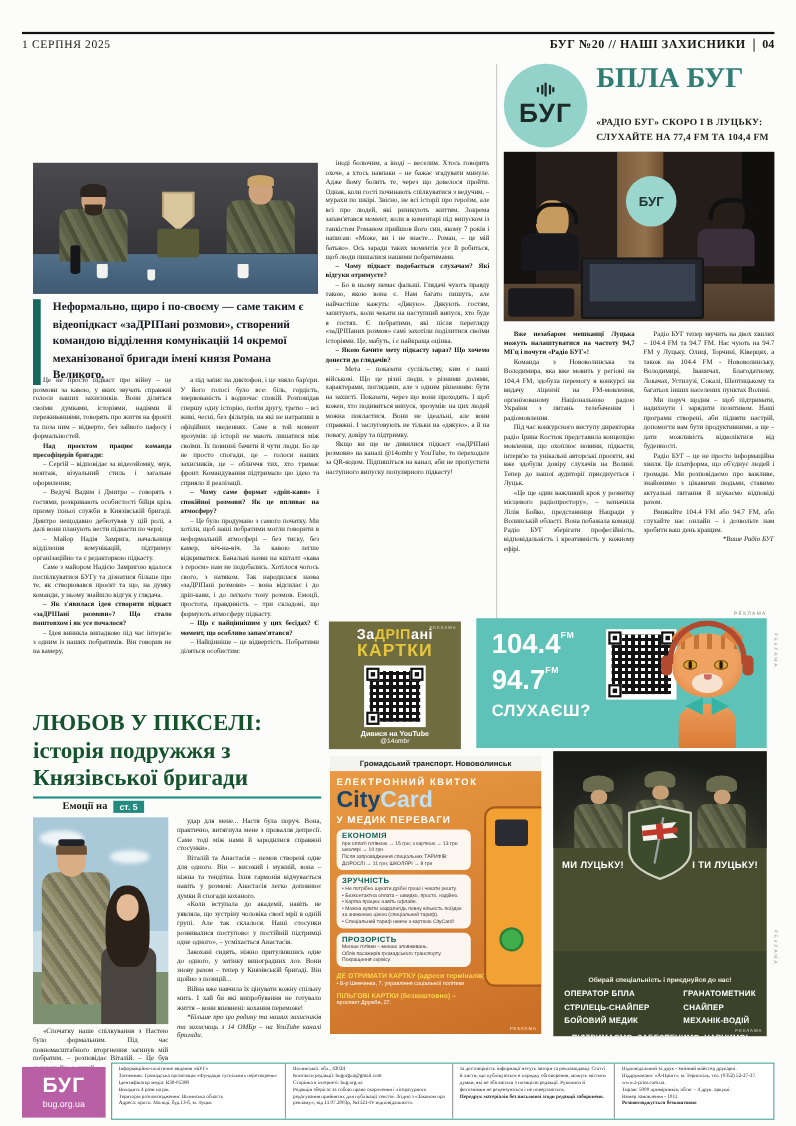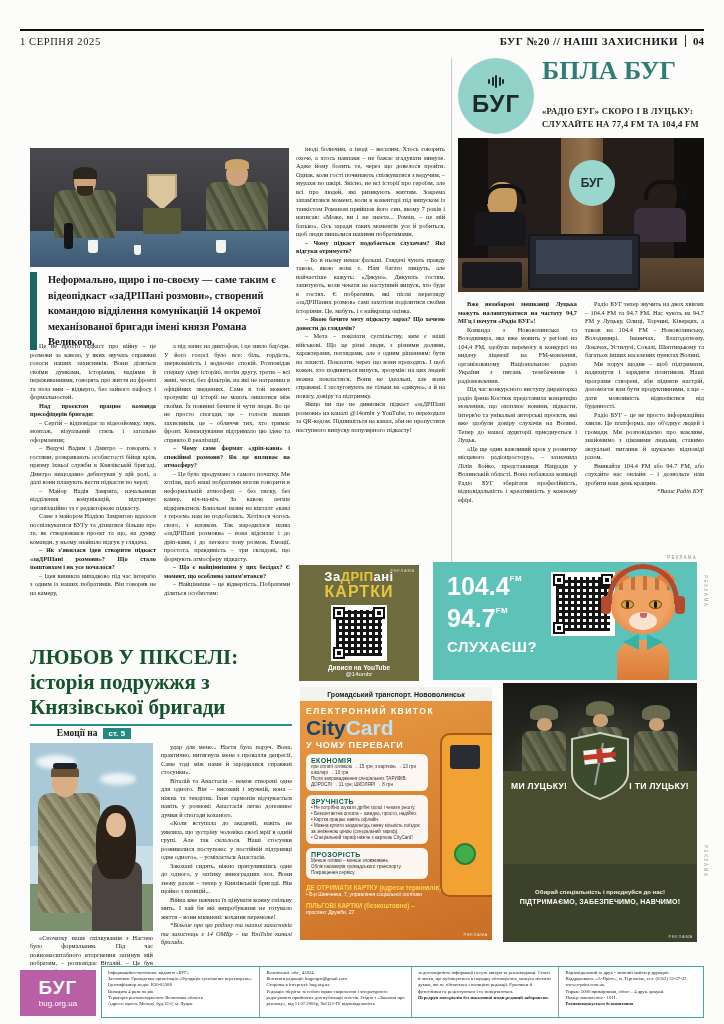--- a/index.html
+++ b/index.html
@@ -420,21 +420,21 @@
 
   <div class="citycard">
     <div class="cc-strip">Громадський транспорт. Нововолинськ</div>
     <div class="cc-body">
       <div class="cc-machine">
         <div class="scr"></div>
           <div class="btn"></div>
       </div>
       <div class="cc-kicker">ЕЛЕКТРОННИЙ КВИТОК</div>
       <div class="cc-brand"><span class="c1">City</span><span class="c2">Card</span></div>
-      <div class="cc-sub">У ЧОМУ ПЕРЕВАГИ</div>
+      <div class="cc-sub">У МЕДИК ПЕРЕВАГИ</div>
       <div class="cc-box">
         <h4>ЕКОНОМІЯ</h4>
         <div>
             <p class="ccp">при оплаті готівкою → 15 грн; з карткою → 13 грн</p>
             <p class="ccp">школярі → 10 грн</p>
             <p class="ccp">Після запровадження спеціальних ТАРИФІВ:</p>
             <p class="ccp">ДОРОСЛІ → 11 грн; ШКОЛЯРІ → 8 грн</p>
           </div>
       </div>
       <div class="cc-box">
@@ -488,20 +488,32 @@
         <path d="M14 18 h32 l-7 7 7 7 h-32 z" fill="#f2f2ee"></path>
         <rect x="27" y="18" width="6" height="14" fill="#c0392b"></rect>
         <rect x="14" y="22.5" width="32" height="5" fill="#c0392b"></rect>
       </g>
     </svg>
     <div class="mil-slogans">
       <span>МИ ЛУЦЬКУ!</span>
       <span>І ТИ ЛУЦЬКУ!</span>
     </div>
     <div class="mil-call">Обирай спеціальність і приєднуйся до нас!</div>
+    <div class="mil-spec">
+      <div class="speccol">
+          <p>ОПЕРАТОР БПЛА</p>
+          <p>СТРІЛЕЦЬ-СНАЙПЕР</p>
+          <p>БОЙОВИЙ МЕДИК</p>
+        </div>
+      <div class="speccol">
+          <p>ГРАНАТОМЕТНИК</p>
+          <p>СНАЙПЕР</p>
+          <p>МЕХАНІК-ВОДІЙ</p>
+        </div>
+    </div>
     <div class="mil-promise">ПІДТРИМАЄМО, ЗАБЕЗПЕЧИМО, НАВЧИМО!</div>
 
     <div class="mil-rek">РЕКЛАМА</div>
   </div>
 
   <div class="side-rek" style="top:575px;">РЕКЛАМА</div>
   <div class="side-rek" style="top:845px;">РЕКЛАМА</div>
 
   <div class="footer-logo">
     <b>БУГ</b>

